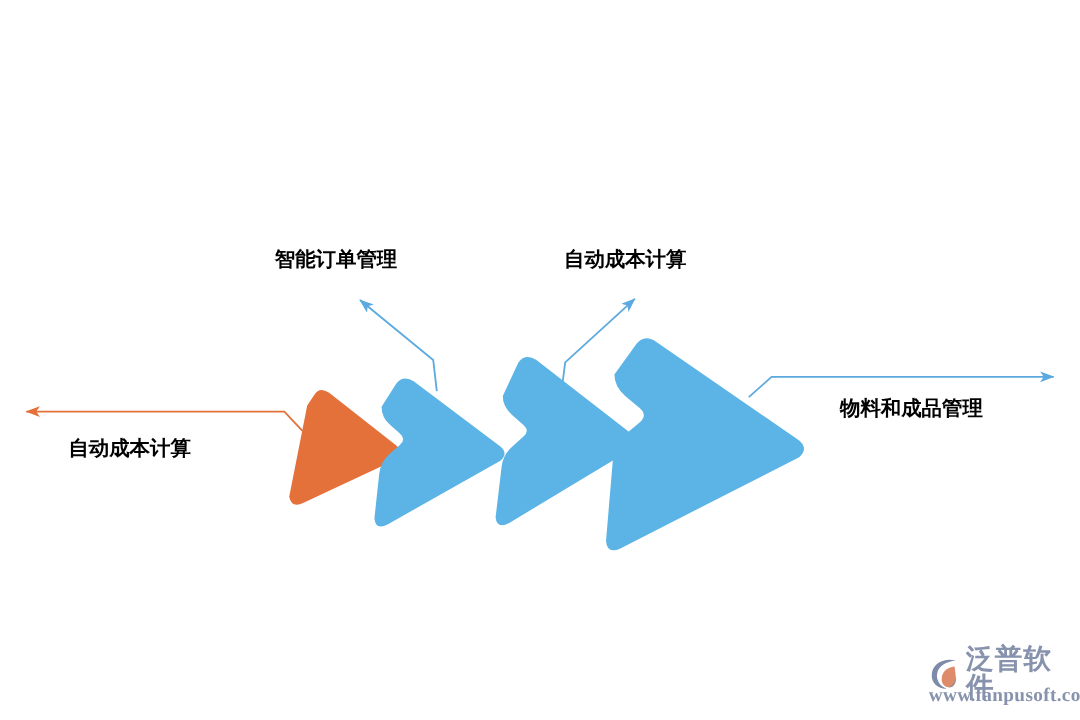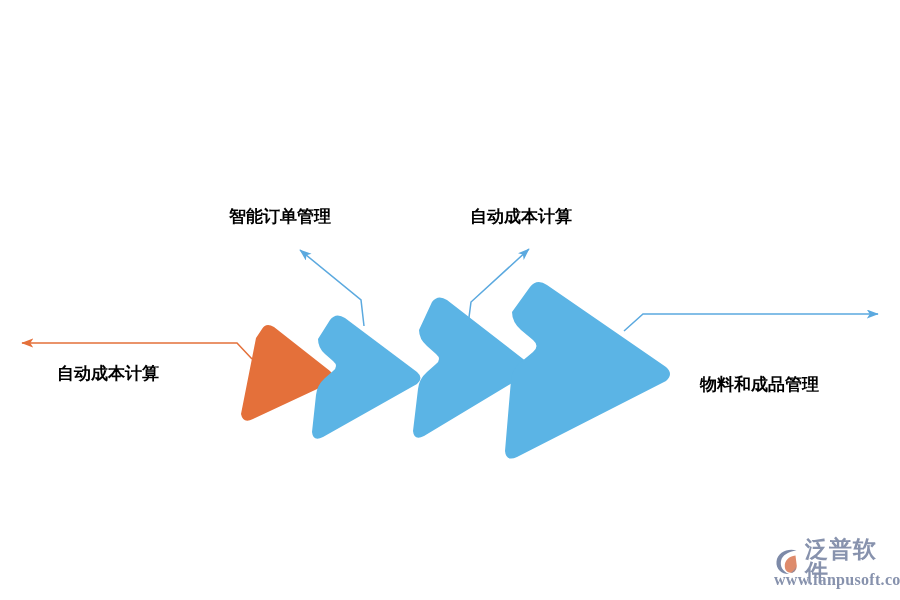--- a/index.html
+++ b/index.html
@@ -35,21 +35,21 @@
     font-family: "Liberation Sans", "DejaVu Sans", sans-serif;
     font-weight: bold;
     font-size: 17px;
     line-height: 1;
     color: #000000;
     white-space: nowrap;
     letter-spacing: 0px;
   }
   #label-order      { left: 229px; top: 208px; }
   #label-cost       { left: 470px; top: 208px; }
-  #label-material   { left: 700px; top: 332px; margin-top: 44px; }
+  #label-material   { left: 700px; top: 332px; }
   #label-efficiency { left: 57px;  top: 365px; }
 
   
   #brand-logo {
     position: absolute;
     left: 772px;
     top: 538px;
     width: 118px;
     height: 54px;
   }

